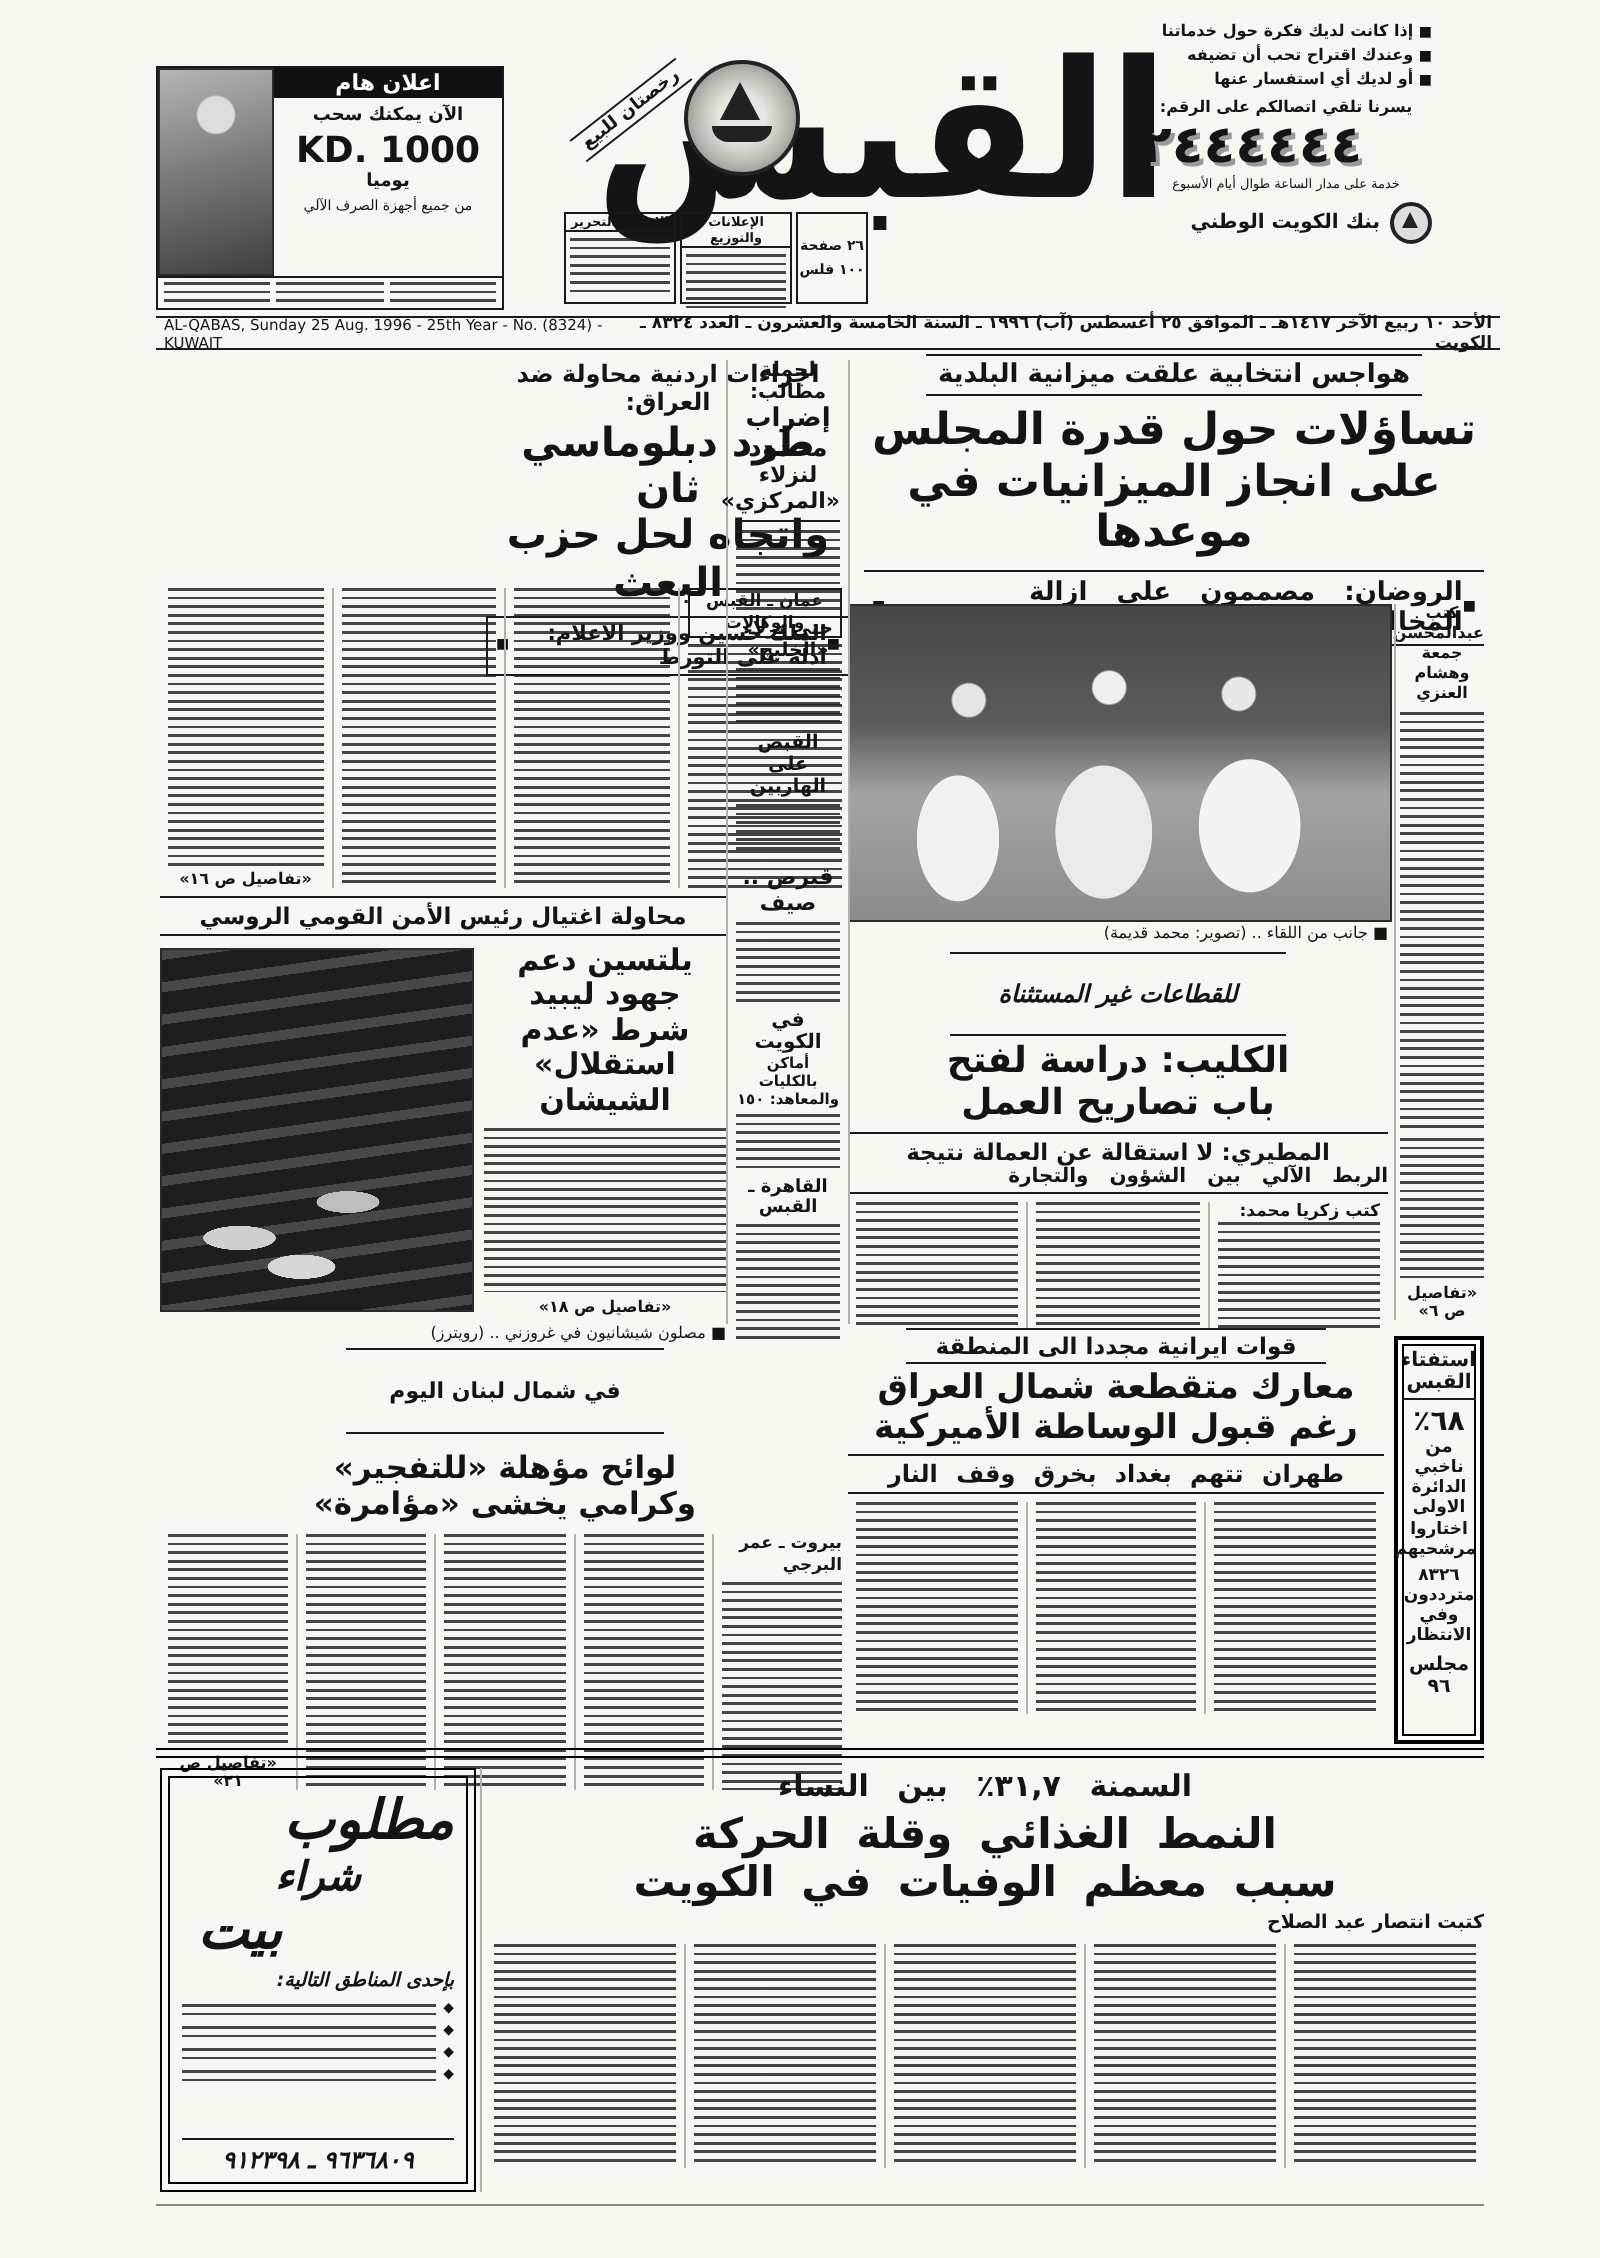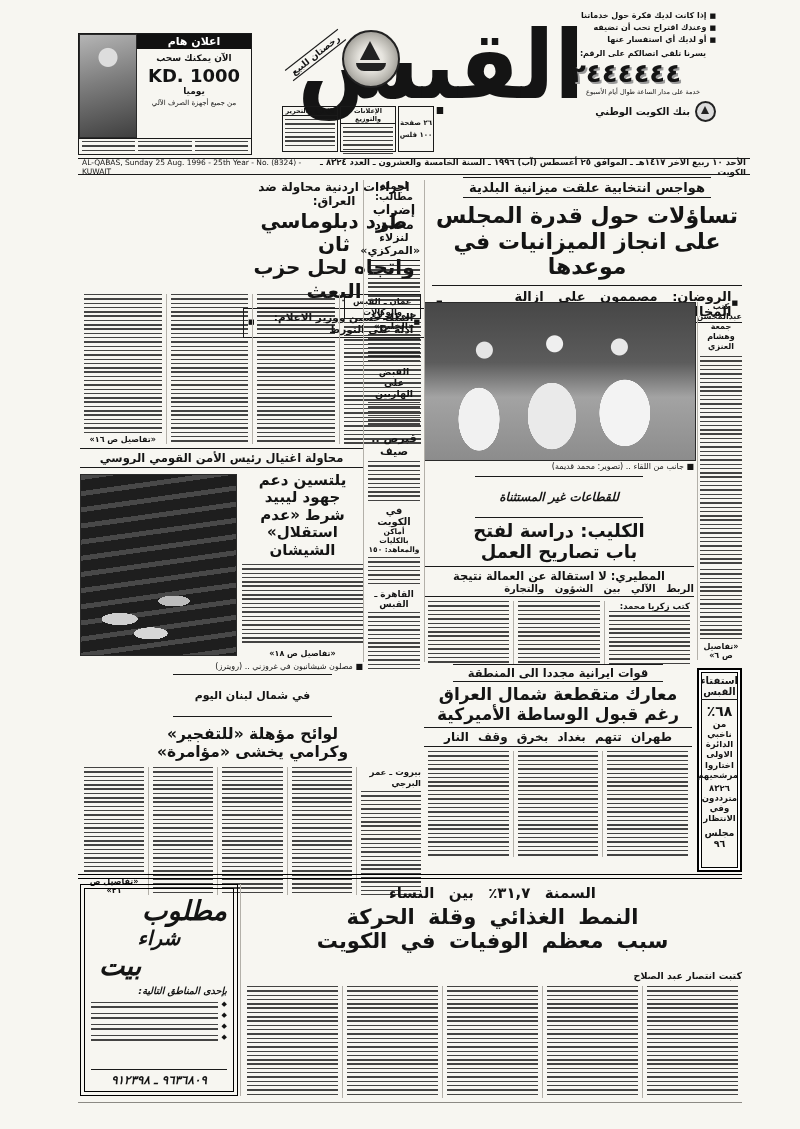--- a/index.html
+++ b/index.html
@@ -273,21 +273,21 @@
       </div>
     </div>
   </div>
 
   <div class="abs hr-double" style="left:78px;top:874px;width:664px;"></div>
 
   <div class="abs" style="left:243px;top:884px;width:499px;">
     <div class="kick" style="font-size:15px;word-spacing:9px;">السمنة ٣١,٧٪ بين النساء</div>
     <div class="hl" style="font-size:21px;word-spacing:6px;margin-top:3px;">النمط الغذائي وقلة الحركة</div>
     <div class="hl" style="font-size:21px;word-spacing:6px;">سبب معظم الوفيات في الكويت</div>
-    <div class="byline" style="text-align:right;font-size:9.5px;margin-top:16px;">كتبت انتصار عبد الصلاح</div>
+    <div class="byline" style="text-align:right;font-size:9.5px;margin-top:2px;">كتبت انتصار عبد الصلاح</div>
     <div class="cols" style="height:112px;margin-top:4px;">
       <div class="col">
           <div class="greek"></div>
         </div>
       <div class="col">
           <div class="greek"></div>
         </div>
       <div class="col">
           <div class="greek"></div>
         </div>

